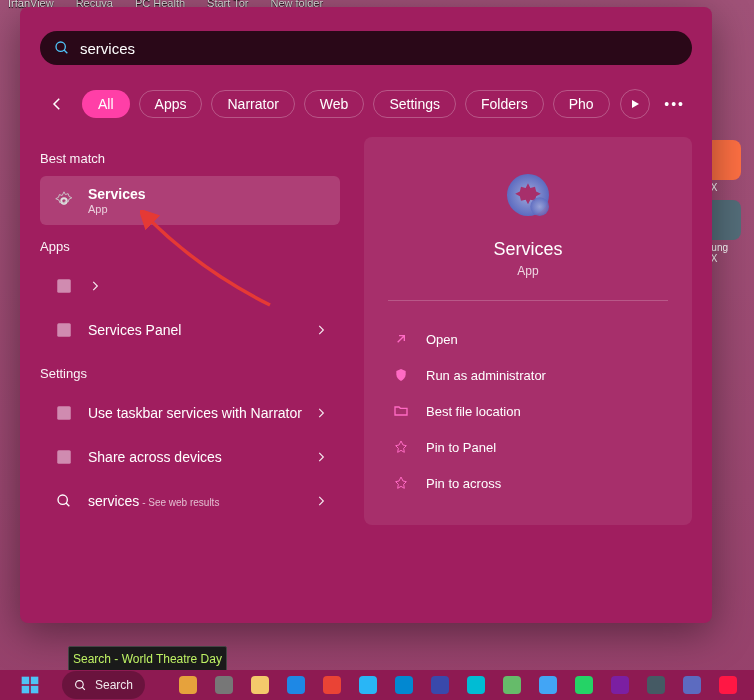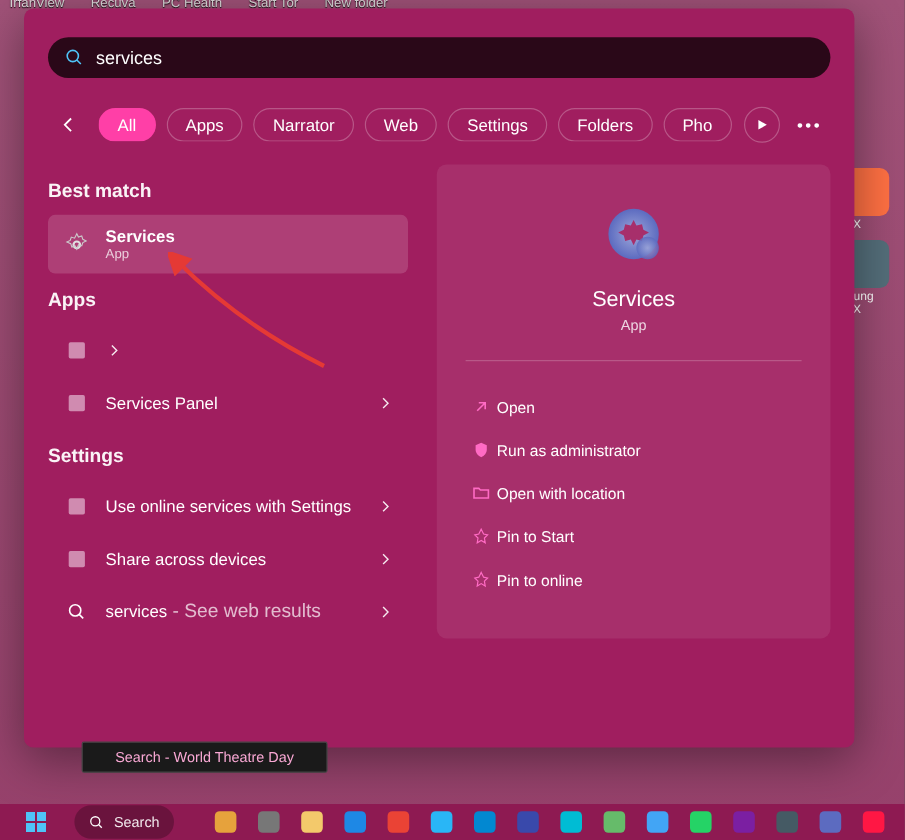--- a/index.html
+++ b/index.html
@@ -10,36 +10,36 @@
 .search-bar svg{width:16px;height:16px;flex-shrink:0}
 .search-bar input{flex:1;background:none;border:none;outline:none;color:#fff;font-size:15px;margin-left:10px}
 .filter-row{display:flex;align-items:center;gap:10px;padding:10px 22px;color:#fff}
 .back-btn{width:30px;height:30px;display:flex;align-items:center;justify-content:center;cursor:pointer}
 .pill{padding:5px 15px;border-radius:16px;font-size:14px;color:#fff;border:1px solid rgba(255,255,255,.25);cursor:pointer;white-space:nowrap}
 .pill.active{background:#ff3fa7;border-color:transparent;font-weight:400}
 .pill.play{padding:4px 4px;width:30px;height:30px;display:flex;align-items:center;justify-content:center}
 .more{width:30px;text-align:center;cursor:pointer;letter-spacing:2px;font-size:14px}
 .results-area{display:flex;padding:8px 20px 0}
 .left-col{width:300px;color:#fff}
-.section-label{font-size:16px;font-weight:700;margin:14px 0 10px;opacity:.95}
+.section-label{font-size:13px;font-weight:400;margin:14px 0 10px;opacity:.95}
 .result-item{display:flex;align-items:center;padding:10px 12px;border-radius:6px;cursor:pointer;position:relative}
 .result-item.sel{background:rgba(255,255,255,.15)}
 .result-item .ico{width:24px;height:24px;margin-right:12px;display:flex;align-items:center;justify-content:center;flex-shrink:0}
 .result-item .txt{flex:1;font-size:14px}
 .result-item .sub{font-size:11px;opacity:.75;display:block;margin-top:1px}
 .result-item .chev{opacity:.9}
 .right-col{flex:1;margin-left:24px;background:rgba(255,255,255,.08);border-radius:8px;padding:24px 24px;color:#fff}
 .preview-head{text-align:center;padding:6px 0 22px;border-bottom:1px solid rgba(255,255,255,.2)}
 .preview-head .big-ico{width:56px;height:56px;margin:0 auto 16px}
 .preview-head h3{font-size:18px;font-weight:500}
 .preview-head p{font-size:12px;opacity:.8;margin-top:4px}
 .actions{margin-top:20px}
-.action{display:flex;align-items:center;gap:4px;padding:9px 4px;font-size:13px;cursor:pointer}
+.action{display:flex;align-items:center;gap:16px;padding:9px 4px;font-size:13px;cursor:pointer}
 .action .aico{width:18px;height:18px;display:flex;align-items:center;justify-content:center;color:#ff6bc4}
-.tooltip{position:absolute;left:68px;bottom:56px;background:#1a1a1a;color:#f9a8d4;font-size:12px;padding:5px 27px;border-radius:2px;border:1px solid #444}
+.tooltip{position:absolute;left:68px;bottom:28px;background:#1a1a1a;color:#bef264;font-size:12px;padding:5px 4px;border-radius:2px;border:1px solid #444}
 .taskbar{position:absolute;left:0;bottom:0;width:100%;height:30px;background:#8e1a52;display:flex;align-items:center;padding:0 20px;gap:20px}
 .tb-start{width:26px;height:26px;display:flex;align-items:center;justify-content:center}
 .tb-search{display:flex;align-items:center;height:28px;background:rgba(0,0,0,.25);border-radius:14px;padding:0 12px;width:126px;margin-left:2px}
 .tb-search svg{width:13px;height:13px}
 .tb-search span{color:#fff;font-size:12px;margin-left:8px;opacity:.9}
 .tb-icons{display:flex;gap:6px;margin-left:8px}
 .tb-ico{width:30px;height:30px;border-radius:4px;display:flex;align-items:center;justify-content:center;position:relative}
 .desk-ico{position:absolute;right:10px;text-align:left;color:#fff;font-size:10px;width:46px}
 .desk-ico .box{width:40px;height:40px;border-radius:8px;margin:0 auto 2px}
 .arrow{position:absolute;left:140px;top:210px;pointer-events:none}
@@ -133,21 +133,21 @@
           </div>
 
         <div class="section-label">Settings</div>
         <div id="settings-list">
             <div class="result-item">
               <div class="ico">
                 <svg width="18" height="18" viewBox="0 0 24 24" fill="#d08bb0">
                   <rect x="3" y="3" width="18" height="18" rx="2"></rect>
                 </svg>
               </div>
-              <div class="txt">Use online services with Settings</div>
+              <div class="txt">Use taskbar services with Narrator</div>
               <svg class="chev" width="14" height="14" viewBox="0 0 24 24" fill="none" stroke="#fff" stroke-width="2">
                 <path d="M9 5l7 7-7 7"></path>
               </svg>
             </div>
             <div class="result-item">
               <div class="ico">
                 <svg width="18" height="18" viewBox="0 0 24 24" fill="#d08bb0">
                   <rect x="3" y="3" width="18" height="18" rx="2"></rect>
                 </svg>
               </div>
@@ -158,21 +158,21 @@
             </div>
           </div>
 
         <div class="result-item">
           <div class="ico">
             <svg width="16" height="16" viewBox="0 0 24 24" fill="none" stroke="#fff" stroke-width="2">
                 <circle cx="10" cy="10" r="7"></circle>
                 <line x1="20" y1="20" x2="15" y2="15"></line>
               </svg>
           </div>
-          <div class="txt"><span>services</span><span style="opacity:.7;font-size:16px"> - See web results</span></div>
+          <div class="txt"><span>services</span><span style="opacity:.7;font-size:10px"> - See web results</span></div>
           <svg class="chev" width="14" height="14" viewBox="0 0 24 24" fill="none" stroke="#fff" stroke-width="2">
               <path d="M9 5l7 7-7 7"></path>
             </svg>
         </div>
       </div>
 
       <div class="right-col">
         <div class="preview-head">
           <div class="big-ico">
             <svg width="56" height="56" viewBox="0 0 24 24">
@@ -207,37 +207,37 @@
                 </svg>
               </div>
               <span>Run as administrator</span>
             </div>
             <div class="action">
               <div class="aico">
                 <svg width="16" height="16" viewBox="0 0 24 24">
                   <path d="M3 6h6l2 2h10v10H3z" fill="none" stroke="#ff6bc4" stroke-width="2"></path>
                 </svg>
               </div>
-              <span>Open with location</span>
+              <span>Best file location</span>
             </div>
             <div class="action">
               <div class="aico">
                 <svg width="16" height="16" viewBox="0 0 24 24">
                   <path d="M12 3l3 6 5 1-4 4 1 6-5-3-5 3 1-6-4-4 5-1z" fill="none" stroke="#ff6bc4" stroke-width="1.5"></path>
                 </svg>
               </div>
-              <span>Pin to Start</span>
+              <span>Pin to Panel</span>
             </div>
             <div class="action">
               <div class="aico">
                 <svg width="16" height="16" viewBox="0 0 24 24">
                   <path d="M12 3l3 6 5 1-4 4 1 6-5-3-5 3 1-6-4-4 5-1z" fill="none" stroke="#ff6bc4" stroke-width="1.5"></path>
                 </svg>
               </div>
-              <span>Pin to online</span>
+              <span>Pin to across</span>
             </div>
           </div>
       </div>
     </div>
   </div>
 
   <svg class="arrow" width="140" height="110">
     <defs>
         <marker id="ah" markerWidth="10" markerHeight="10" refX="2" refY="3" orient="auto">
           <path d="M0 0L6 3L0 6z" fill="#e53935"></path>

